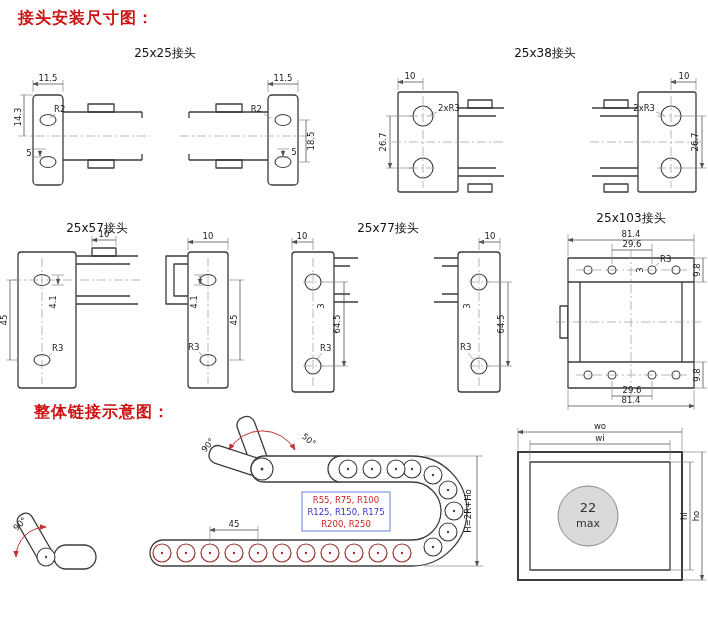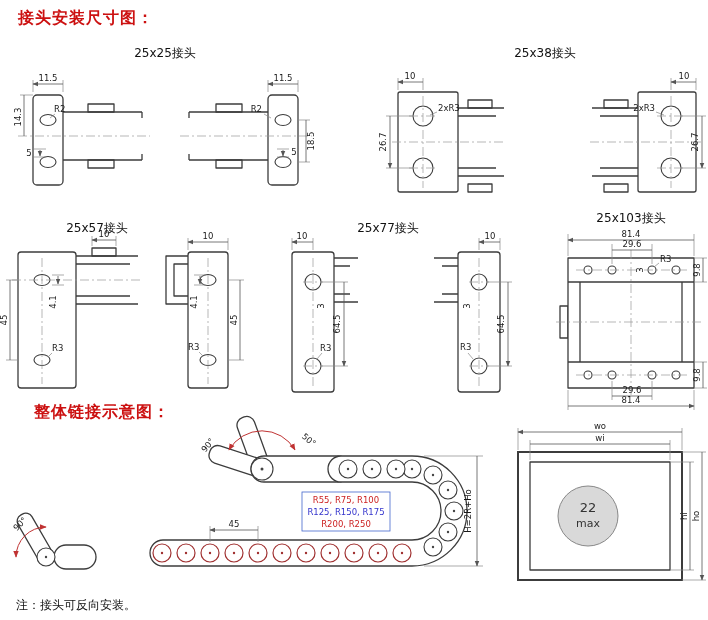--- a/index.html
+++ b/index.html
@@ -31,21 +31,20 @@
   .bx { fill:none; stroke:#46c; stroke-width:0.8; }
   .gray { fill:#d9d9d9; stroke:#888; stroke-width:1; }
 </style>
 </head>
 <body>
 
 <div class="canvas">
 
   <div class="sec-title t1">接头安装尺寸图：</div>
   <div class="sec-title t2">整体链接示意图：</div>
-  <div class="note">注：接头可反向安装。</div>
 
   <svg width="708" height="620" viewBox="0 0 708 620">
     <defs>
       <marker id="ae" viewBox="0 0 10 10" refX="9" refY="5" markerWidth="7" markerHeight="7" orient="auto">
           <path d="M0,1 L10,5 L0,9 Z" fill="#555"></path>
         </marker>
       <marker id="as" viewBox="0 0 10 10" refX="9" refY="5" markerWidth="7" markerHeight="7" orient="auto-start-reverse">
           <path d="M0,1 L10,5 L0,9 Z" fill="#555"></path>
         </marker>
       <marker id="are" viewBox="0 0 10 10" refX="9" refY="5" markerWidth="7" markerHeight="7" orient="auto">

